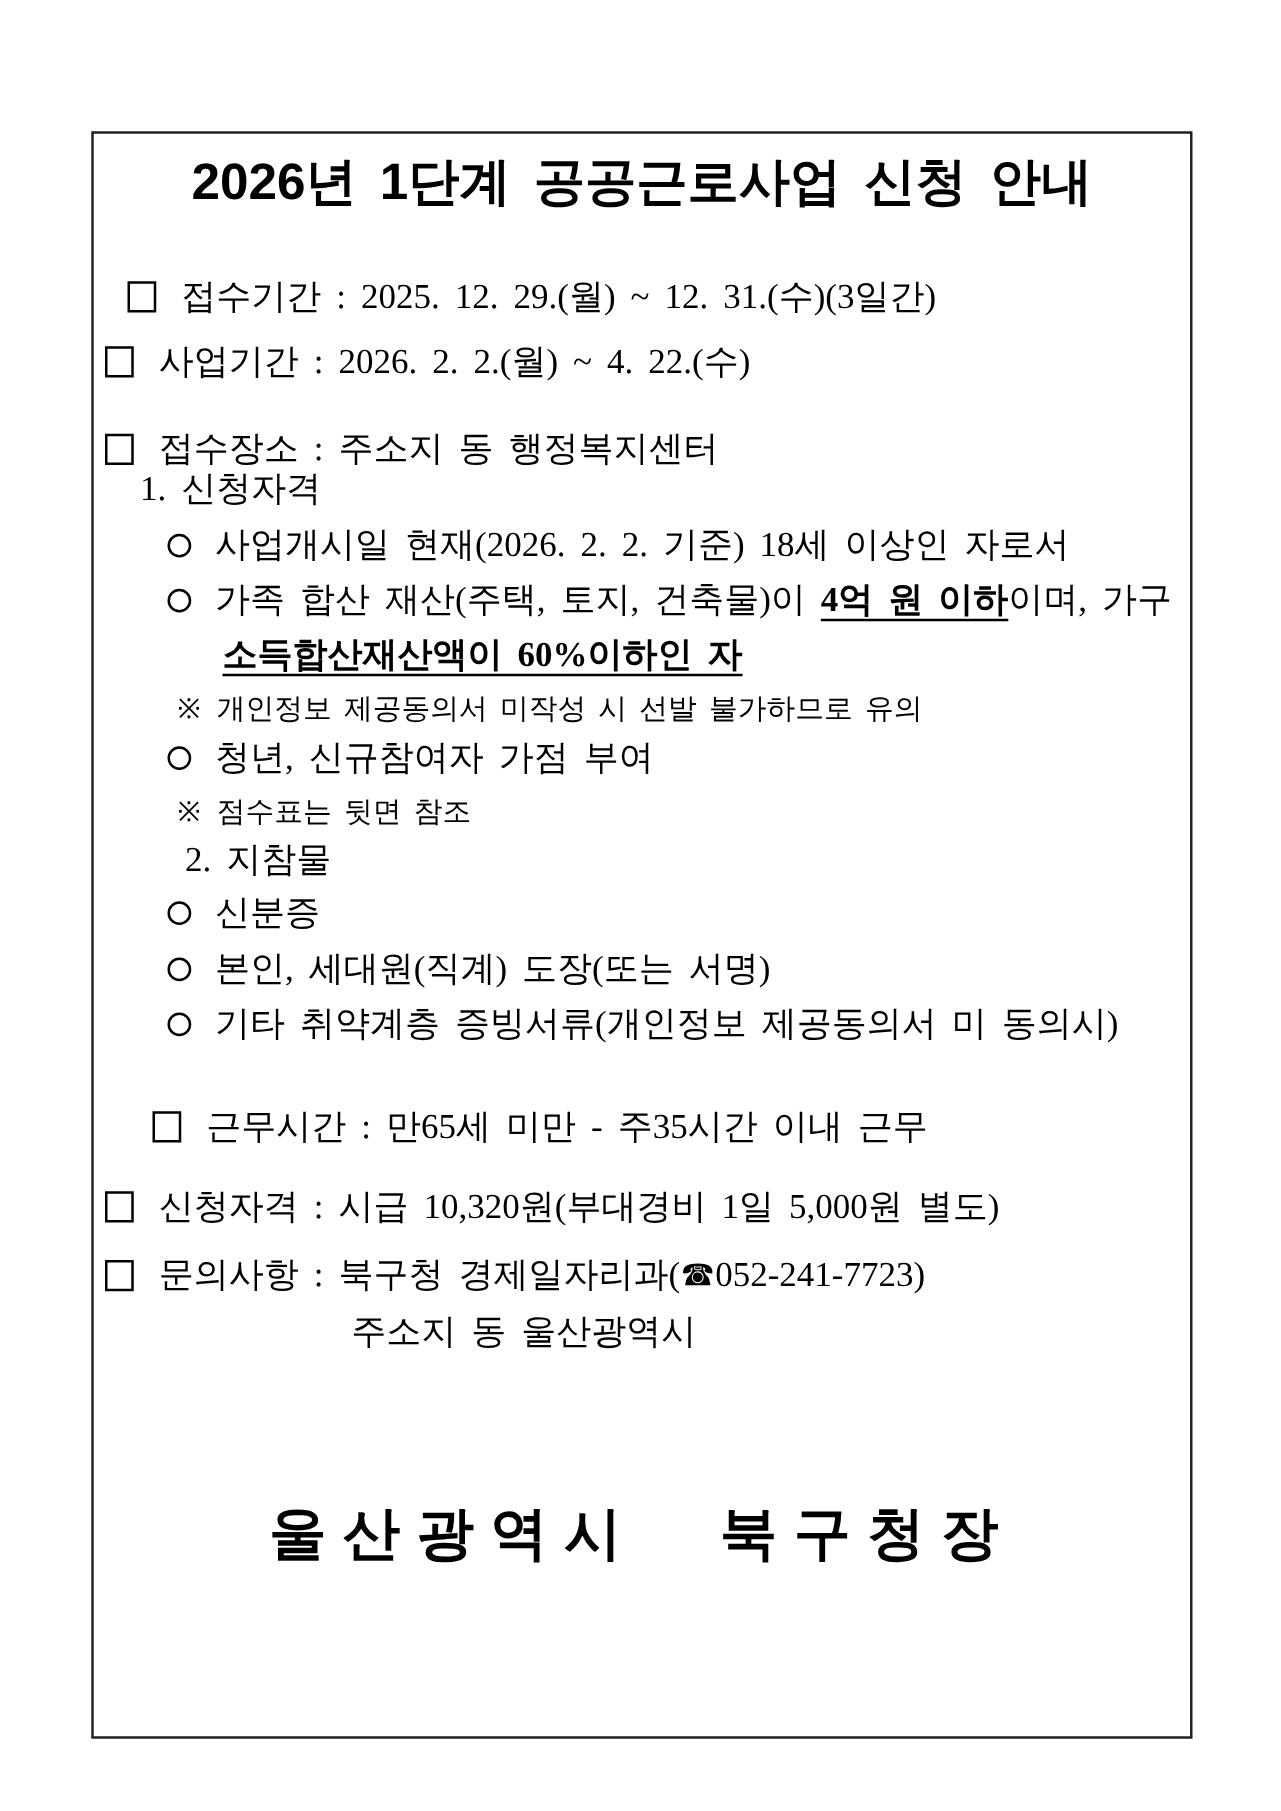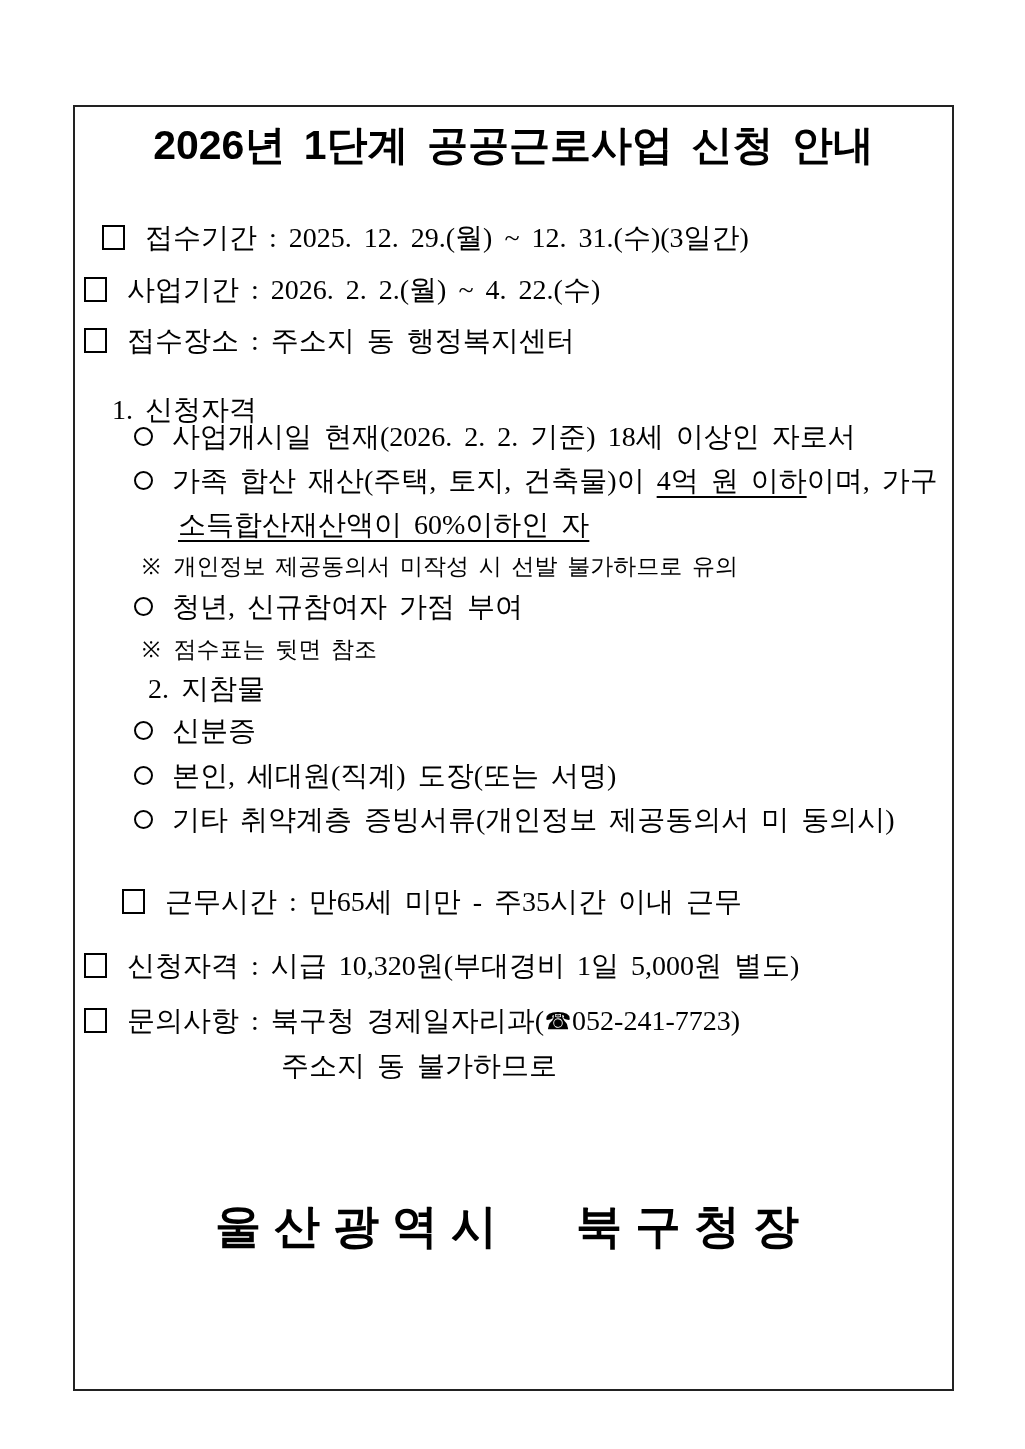--- a/index.html
+++ b/index.html
@@ -61,20 +61,21 @@
   .ref {
     display: inline-block;
     font-size: 22px;
     margin-right: 13px;
     flex: none;
   }
   .u {
     text-decoration: underline;
     text-decoration-thickness: 2px;
     text-underline-offset: 6px;
+    font-weight: bold;
   }
   .signature {
     position: absolute;
     left: 73px; top: 1196px;
     width: 881px;
     text-align: center;
     font-family: "Liberation Sans", "DejaVu Sans", sans-serif;
     font-weight: bold;
     font-size: 46px;
     letter-spacing: 13px;
@@ -93,26 +94,26 @@
   <div class="line" style="left:102px; top:221px;">
     <span class="cbx"></span>
     <span>접수기간 : 2025. 12. 29.(월) ~ 12. 31.(수)(3일간)</span>
   </div>
 
   <div class="line" style="left:84px; top:273px;">
     <span class="cbx"></span>
     <span>사업기간 : 2026. 2. 2.(월) ~ 4. 22.(수)</span>
   </div>
 
-  <div class="line" style="left:84px; top:324px;justify-content:space-between;">
+  <div class="line" style="left:84px; top:343px;justify-content:space-between;">
     <span class="cbx"></span>
     <span>접수장소 : 주소지 동 행정복지센터</span>
   </div>
 
-  <div class="line" style="left:112px; top:393px;">
+  <div class="line" style="left:112px; top:375px;">
     <span>1. 신청자격</span>
   </div>
 
   <div class="line" style="left:134px; top:420px;">
     <span class="crc"></span>
     <span>사업개시일 현재(2026. 2. 2. 기준) 18세 이상인 자로서</span>
   </div>
 
   <div class="line" style="left:134px; top:464px;">
     <span class="crc"></span>
@@ -167,17 +168,17 @@
     <span class="cbx"></span>
     <span>신청자격 : 시급 10,320원(부대경비 1일 5,000원 별도)</span>
   </div>
 
   <div class="line" style="left:84px; top:1004px;">
     <span class="cbx"></span>
     <span><span>문의사항 : 북구청 경제일자리과(</span><span>☎</span><span>052-241-7723</span><span>)</span></span>
   </div>
 
   <div class="line" style="left:281px; top:1049px;">
-    <span>주소지 동 불가하므로</span>
+    <span>주소지 동 울산광역시</span>
   </div>
 
   <div class="signature">울산광역시 북구청장</div>
 </div>
 
 </body></html>

